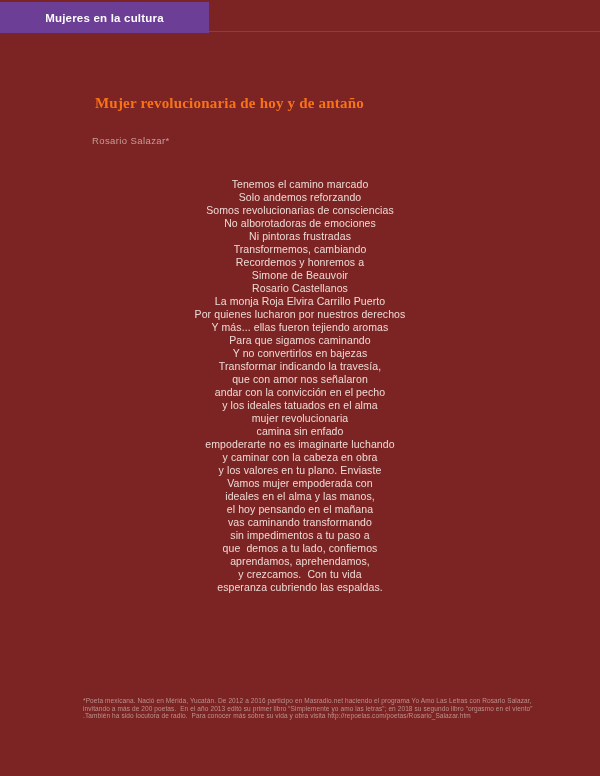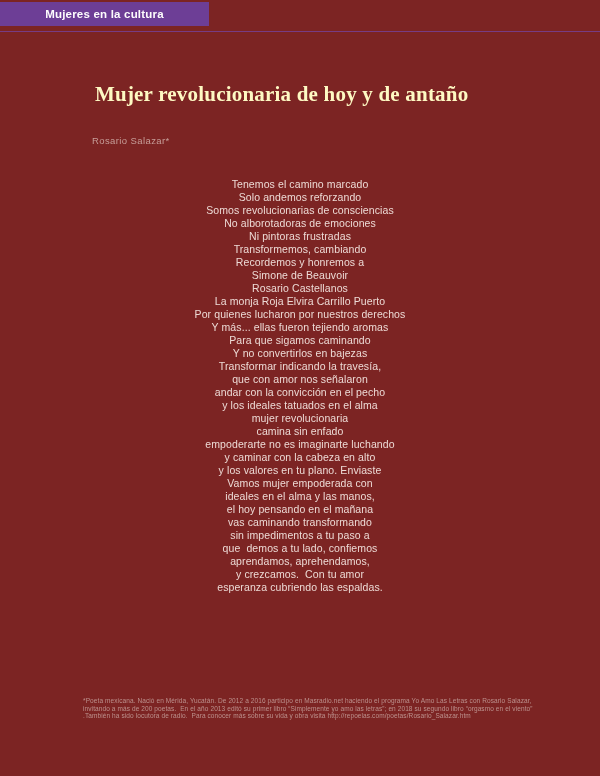--- a/index.html
+++ b/index.html
@@ -8,33 +8,33 @@
     background:#7c2423;
     position:relative;
     overflow:hidden;
     font-family:"Liberation Sans", sans-serif;
   }
   .header-rule {
     position:absolute; left:0; top:30.5px; width:600px; height:1.5px;
     background:rgba(116,66,156,0.8);
   }
   .section-tab {
-    position:absolute; left:0; top:2px; width:209px; height:24px;
+    position:absolute; left:0; top:2px; width:209px; height:31px;
     background:#6d3e96;
     display:flex; align-items:center; justify-content:center;
     z-index:2;
   }
   .section-tab .tab-label {
     color:#fdfcfd; font-weight:bold; font-size:11.5px; letter-spacing:0.2px;
   }
   .page-title {
-    position:absolute; left:95px; top:82px; margin:0;
+    position:absolute; left:95px; top:95px; margin:0;
     font-family:"Liberation Serif", serif;
-    font-weight:700; font-size:21px; line-height:1.15;
-    color:#fef9c3; letter-spacing:0.2px;
+    font-weight:700; font-size:15px; line-height:1.15;
+    color:#f97316; letter-spacing:0.2px;
   }
   .author-line {
     position:absolute; left:92px; top:135px; margin:0;
     font-size:9.5px; color:#c69d98; letter-spacing:0.4px;
   }
   .poem {
     position:absolute; left:0; top:178px; width:600px;
     text-align:center;
     color:#eddad5; font-size:10.5px; line-height:13px;
     letter-spacing:0.1px;
@@ -75,30 +75,30 @@
     <div class="poem-line">Y más... ellas fueron tejiendo aromas</div>
     <div class="poem-line">Para que sigamos caminando</div>
     <div class="poem-line">Y no convertirlos en bajezas</div>
     <div class="poem-line">Transformar indicando la travesía,</div>
     <div class="poem-line">que con amor nos señalaron</div>
     <div class="poem-line">andar con la convicción en el pecho</div>
     <div class="poem-line">y los ideales tatuados en el alma</div>
     <div class="poem-line">mujer revolucionaria</div>
     <div class="poem-line">camina sin enfado</div>
     <div class="poem-line">empoderarte no es imaginarte luchando</div>
-    <div class="poem-line">y caminar con la cabeza en alto</div>
+    <div class="poem-line">y caminar con la cabeza en obra</div>
     <div class="poem-line">y los valores en tu plano. Enviaste</div>
     <div class="poem-line">Vamos mujer empoderada con</div>
     <div class="poem-line">ideales en el alma y las manos,</div>
     <div class="poem-line">el hoy pensando en el mañana</div>
     <div class="poem-line">vas caminando transformando</div>
     <div class="poem-line">sin impedimentos a tu paso a</div>
     <div class="poem-line">que  demos a tu lado, confiemos</div>
     <div class="poem-line">aprendamos, aprehendamos,</div>
-    <div class="poem-line">y crezcamos.  Con tu amor</div>
+    <div class="poem-line">y crezcamos.  Con tu vida</div>
     <div class="poem-line">esperanza cubriendo las espaldas.</div>
   </div>
 
 <div class="footnote">
     <div class="footnote-line">*Poeta mexicana. Nació en Mérida, Yucatán. De 2012 a 2016 participo en Masradio.net haciendo el programa Yo Amo Las Letras con Rosario Salazar,</div>
     <div class="footnote-line">invitando a más de 200 poetas.  En el año 2013 editó su primer libro “Simplemente yo amo las letras”; en 2018 su segundo libro “orgasmo en el viento”</div>
     <div class="footnote-line">.También ha sido locutora de radio.  Para conocer más sobre su vida y obra visita http://repoelas.com/poetas/Rosario_Salazar.htm</div>
   </div>
 
 </body></html>

